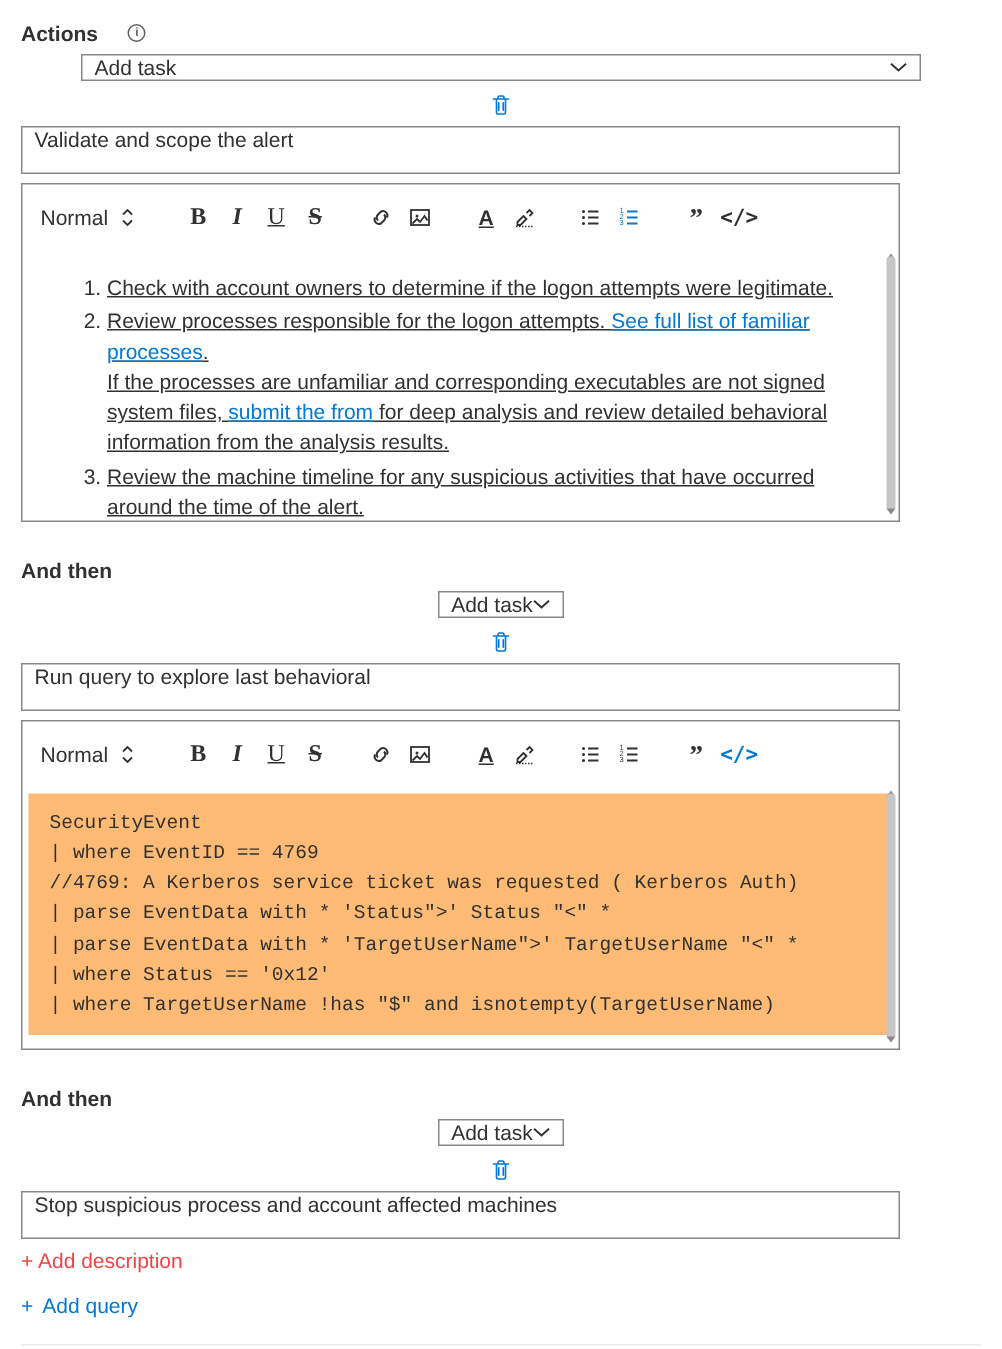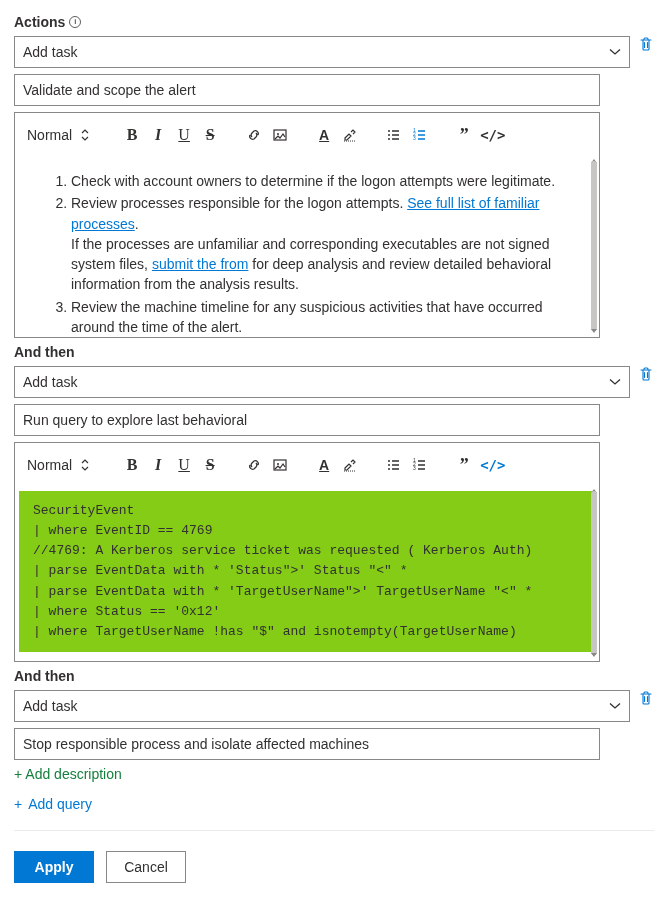--- a/index.html
+++ b/index.html
@@ -11,37 +11,39 @@
     color: #323130;
     background: #fff;
     width: 668px;
   }
   .section-header {
     font-weight: 600;
     font-size: 14px;
     margin: 4px 0 6px 0;
     display: flex;
     align-items: center;
-    gap: 4px;
+    gap: 20px;
   }
   .info-circle {
     display: inline-flex;
     width: 12px; height: 12px;
     border: 1px solid #605e5c;
     border-radius: 50%;
     font-size: 8px;
     line-height: 10px;
     justify-content: center;
     align-items: center;
     color: #605e5c;
   }
   .row {
     display: flex;
+    align-items: center;
     gap: 8px;
     margin-bottom: 6px;
+    flex-direction: column;
   }
   .select-box {
     flex: 1;
     border: 1px solid #8a8886;
     height: 32px;
     display: flex;
     align-items: center;
     justify-content: space-between;
     padding: 0 8px;
     font-size: 14px;
@@ -56,29 +58,29 @@
     width: 16px; height: 16px;
     color: #0078d4;
     display: inline-flex;
   }
   .delete-icon svg { width: 16px; height: 16px; }
   .text-input {
     width: 586px;
     border: 1px solid #8a8886;
     height: 32px;
     display: flex;
-    align-items: center;
+    align-items: flex-start;
     padding: 0 8px;
     font-size: 14px;
     margin-bottom: 6px;
   }
   .editor-box {
     width: 586px;
     border: 1px solid #8a8886;
-    margin-bottom: 6px;
+    margin-bottom: 24px;
     margin-top: 6px;
     position: relative;
   }
   .toolbar {
     height: 44px;
     display: flex;
     align-items: center;
     gap: 6px;
     padding: 0 12px;
     border-bottom: none;
@@ -105,29 +107,30 @@
   .italic { font-family: Georgia, serif; font-style: italic; font-weight:700; font-size:16px;}
   .underline { text-decoration: underline; font-family: Georgia, serif; font-size:16px;}
   .strike { text-decoration: line-through; font-family: Georgia, serif; font-size:16px; font-weight:600;}
   svg { display:block; }
   .editor-content {
     font-size: 14px;
     padding: 14px 18px 18px 18px;
     line-height: 1.45;
     max-height: 180px;
     overflow-y: auto;
+    text-decoration: underline;
   }
   .editor-content ol {
     margin: 0;
     padding-left: 38px;
   }
   .editor-content li { margin-bottom: 2px; }
   .linkish { color: #0078d4; text-decoration: underline; cursor: pointer; }
   .code-block {
-    background: #84cc16;
+    background: #fdba74;
     font-family: "Consolas", "Courier New", monospace;
     font-size: 13px;
     padding: 10px 14px;
     margin: 4px;
     white-space: pre;
     line-height: 1.55;
   }
   .scroll-hint {
     position: absolute;
     right: 2px;
@@ -139,21 +142,21 @@
   }
   .scroll-arrow {
     position:absolute;
     right:1px;
     width:8px;height:8px;
     color:#8a8886;
   }
   .scroll-arrow.top { top:44px; }
   .scroll-arrow.bot { bottom:2px; }
   .add-link {
-    color: #15803d;
+    color: #ef4444;
     font-size: 14px;
     cursor: pointer;
     margin-top: 6px;
     margin-bottom: 10px;
   }
   .add-action {
     color: #0078d4;
     font-size: 14px;
     display:flex;
     align-items:center;
@@ -396,21 +399,21 @@
         </svg>
     </span>
   </div>
   <span class="delete-icon">
     <svg viewBox="0 0 16 16">
         <path d="M3 4h10M5 4v9a1 1 0 001 1h4a1 1 0 001-1V4M6 4V3a1 1 0 011-1h2a1 1 0 011 1v1M6.5 6.5v5M9.5 6.5v5" stroke="#0078d4" stroke-width="1.1" fill="none" stroke-linecap="round"></path>
       </svg>
   </span>
 </div>
 <div class="text-input">
-  <span>Stop responsible process and isolate affected machines</span>
+  <span>Stop suspicious process and account affected machines</span>
 </div>
 <div class="add-link">+ Add description</div>
 
 <div class="add-action">
   <span>+</span>
   <span>Add query</span>
 </div>
 
 <hr class="hr">
 

